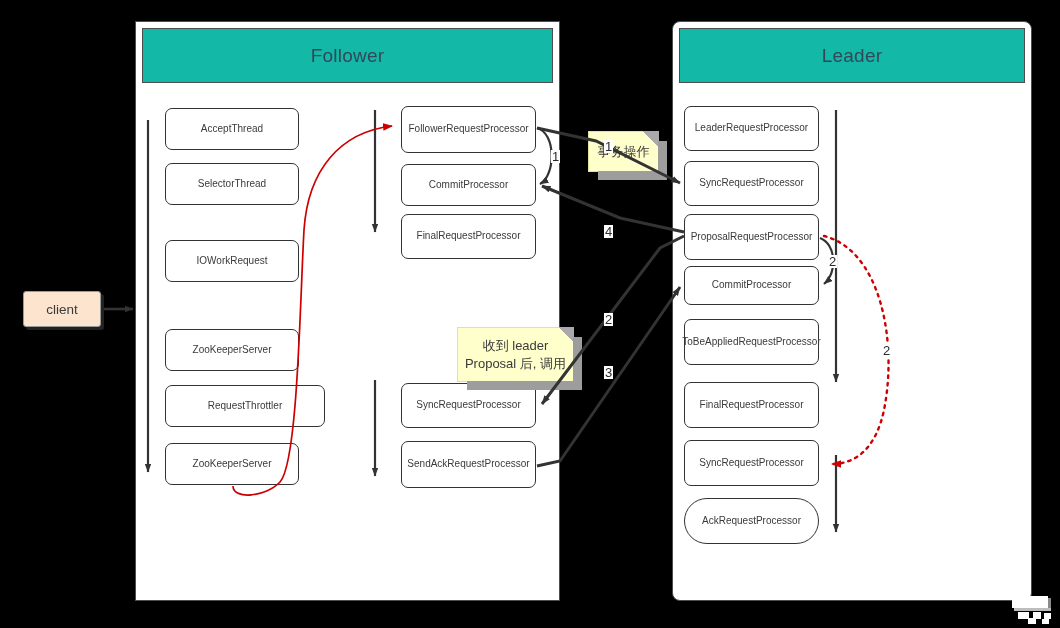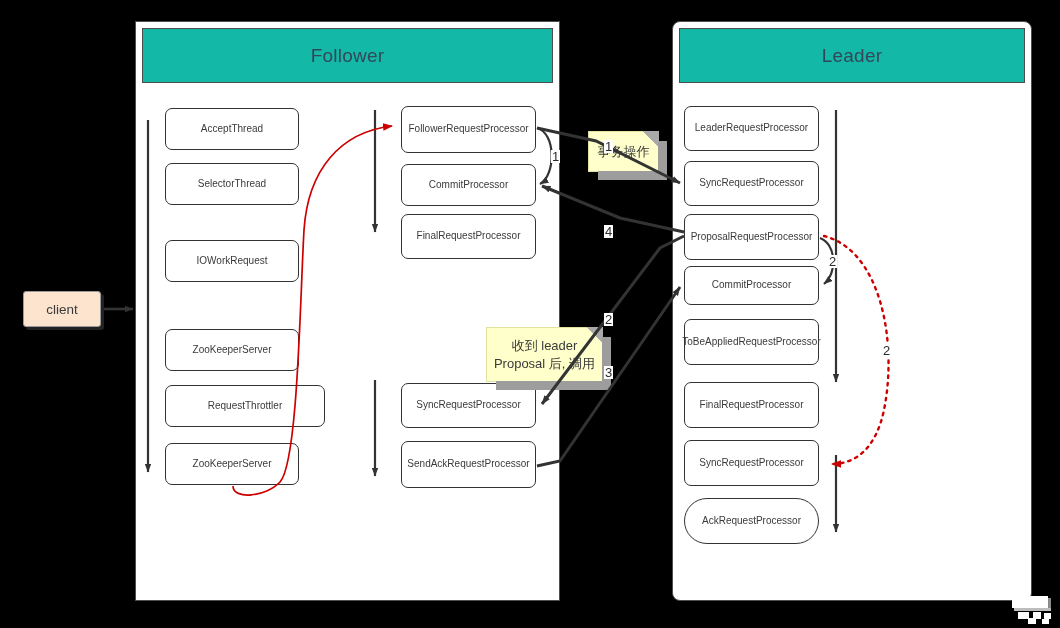--- a/index.html
+++ b/index.html
@@ -134,21 +134,21 @@
     <span>AckRequestProcessor</span>
     </div>
 
   <div class="note" style="left:588px;top:99px;width:71px;height:41px;">
     <span class="fold"></span>
     <span class="shade"></span>
     <span class="shade2"></span>
     <span>事务操作</span>
   </div>
 
-  <div class="note" style="left:486px;top:295px;width:117px;height:55px;">
+  <div class="note" style="left:457px;top:295px;width:117px;height:55px;">
     <span class="fold"></span>
     <span class="shade"></span>
     <span class="shade2"></span>
     <span>收到 leader Proposal 后, 调用</span>
   </div>
 
   <svg class="ov" viewBox="0 0 1060 628">
     <defs>
       <marker id="ah" markerWidth="10" markerHeight="10" refX="8.5" refY="3.4" orient="auto" markerUnits="userSpaceOnUse">
         <path d="M0,0 L9,3.4 L0,6.8 z" fill="#333"></path>

